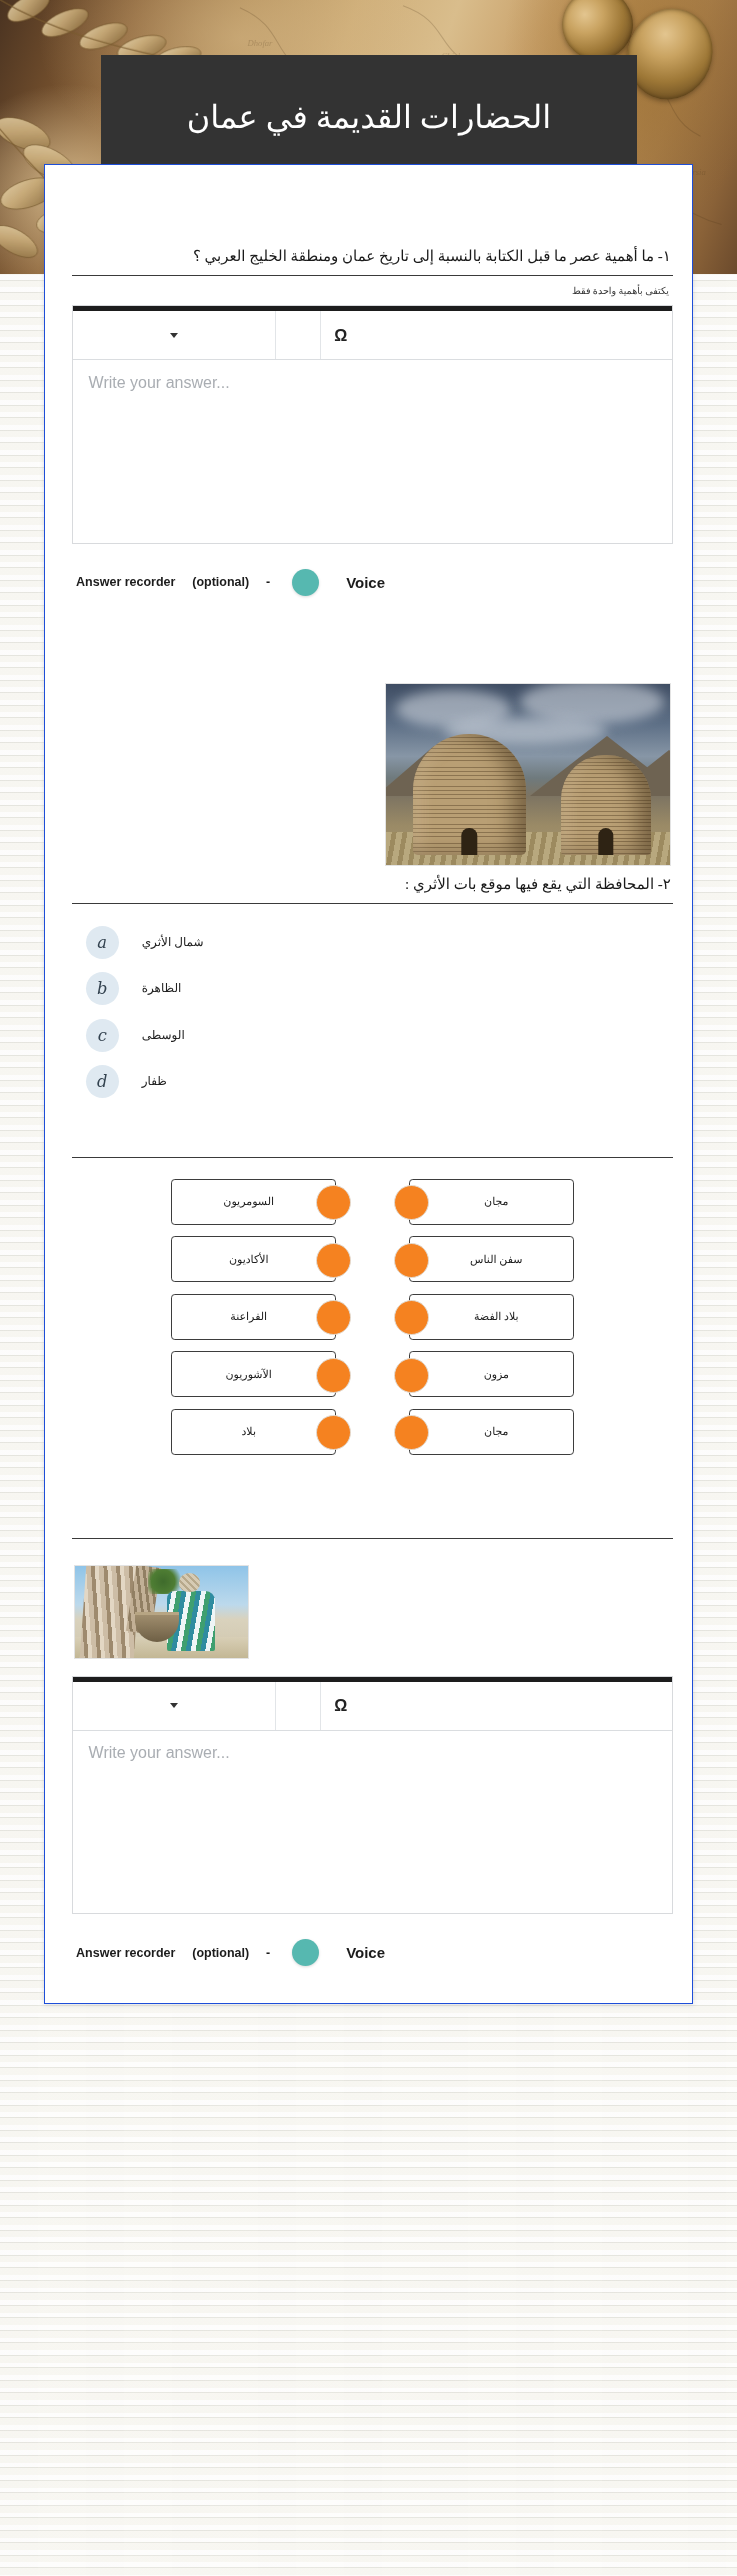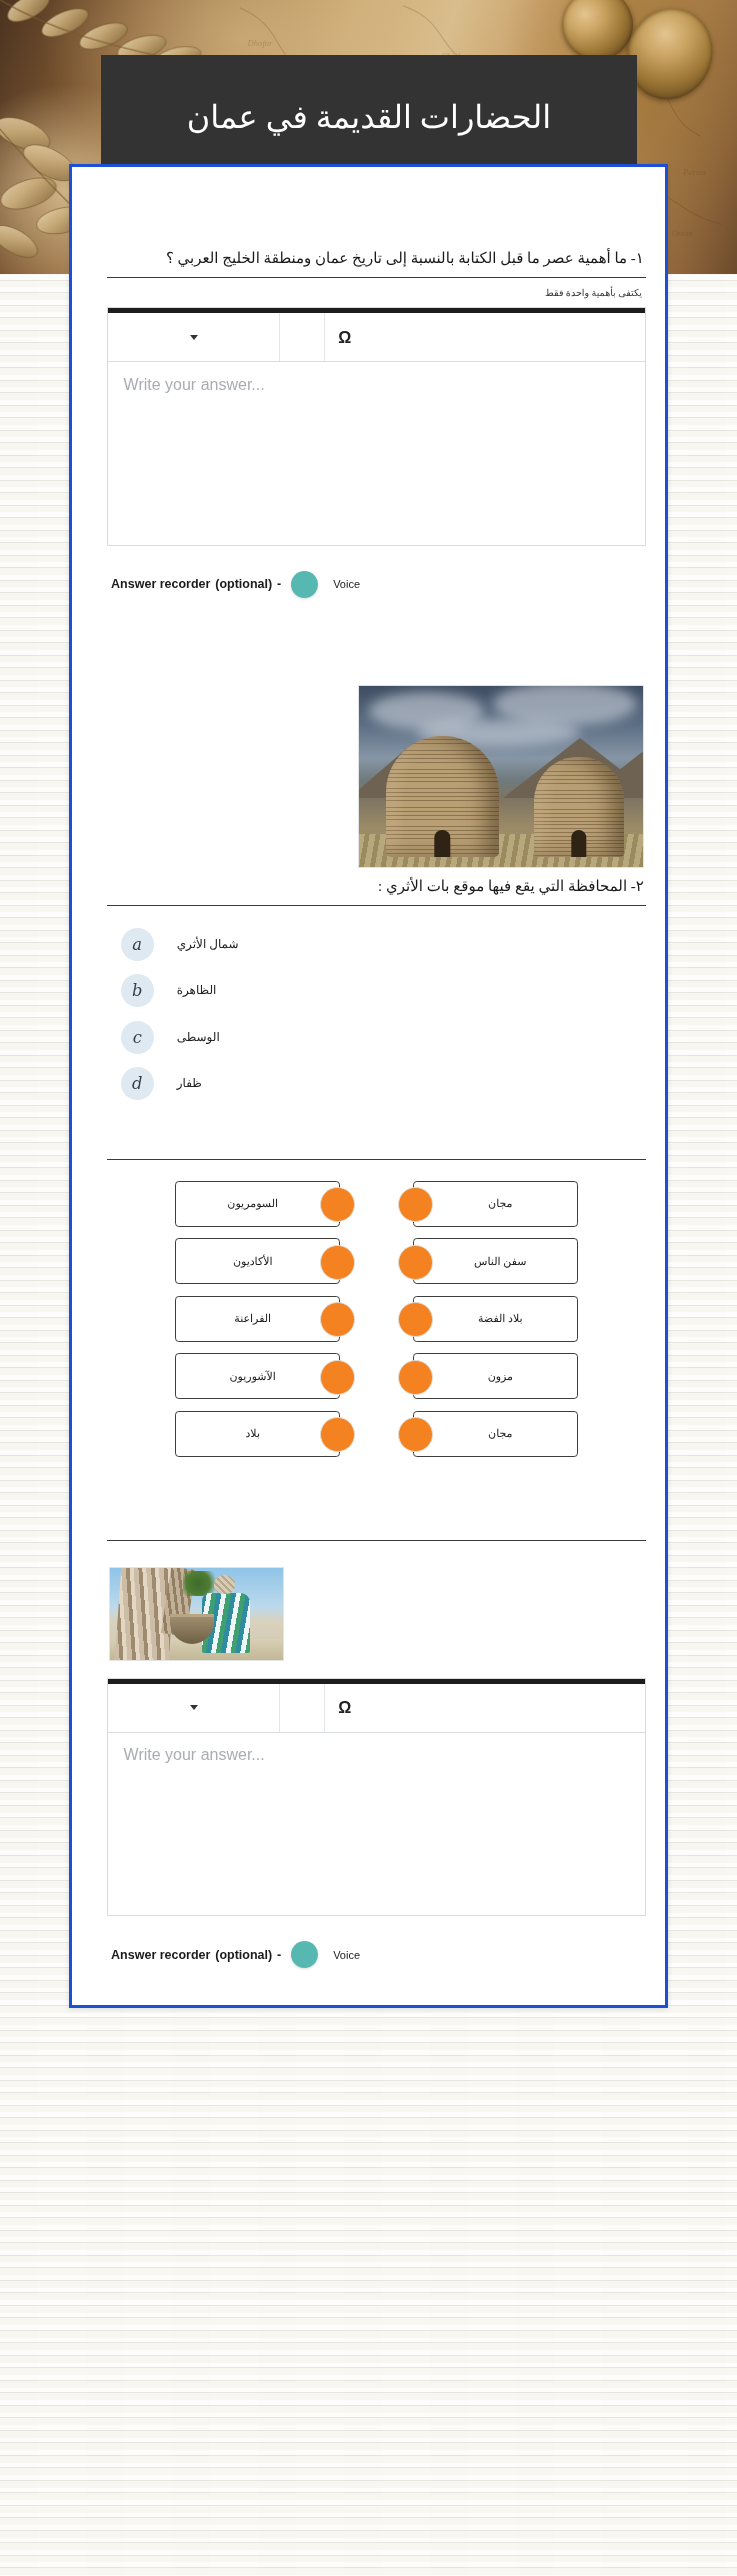--- a/index.html
+++ b/index.html
@@ -103,25 +103,25 @@
     text-align: center;
     direction: rtl;
     letter-spacing: 0.5px;
   }
 
   
   .sheet {
     position: relative;
     z-index: 3;
     margin: -110px auto 0 auto;
-    width: 599px;
+    width: 649px;
     background: #ffffff;
-    border: 3px solid #1d4ed8;
+    border: 1px solid #1d4ed8;
     box-shadow: 0 1px 4.8px rgba(70,80,90,0.17);
-    padding: 0 0 33px 16px;
+    padding: 0 0 33px 8px;
     box-sizing: border-box;
   }
   .sheet-inner {
     padding: 0 17.3px;
   }
   .spacer-top { height: 73px; }
 
   
   .q-text {
     direction: rtl;
@@ -199,41 +199,41 @@
     padding: 13.4px 15.4px;
     color: #a9adb2;
     font-size: 16px;
     background: #ffffff;
   }
 
   
   .recorder {
     display: flex;
     align-items: center;
-    gap: 0;
+    gap: 12px;
     padding: 9.6px 5.8px 3.8px 5.8px;
     font-family: "Liberation Sans", sans-serif;
   }
   .rec-label {
     font-size: 12.5px;
     font-weight: bold;
     color: #1c1c1c;
   }
   .rec-dot {
     width: 27px;
     height: 27px;
     border-radius: 50%;
     background: #56b8b0;
     margin: 0 15.4px 0 9.6px;
     cursor: pointer;
     box-shadow: 0 1px 2.9px rgba(0,0,0,0.15);
   }
   .rec-voice {
-    font-size: 11px;
-    font-weight: normal;
+    font-size: 15px;
+    font-weight: bold;
     color: #1c1c1c;
   }
 
   
   .photo-row {
     display: flex;
     padding: 17.3px 3.8px 5.8px 3.8px;
   }
   .photo-row.right { justify-content: flex-end; }
   .photo-row.left  { justify-content: flex-start; }

